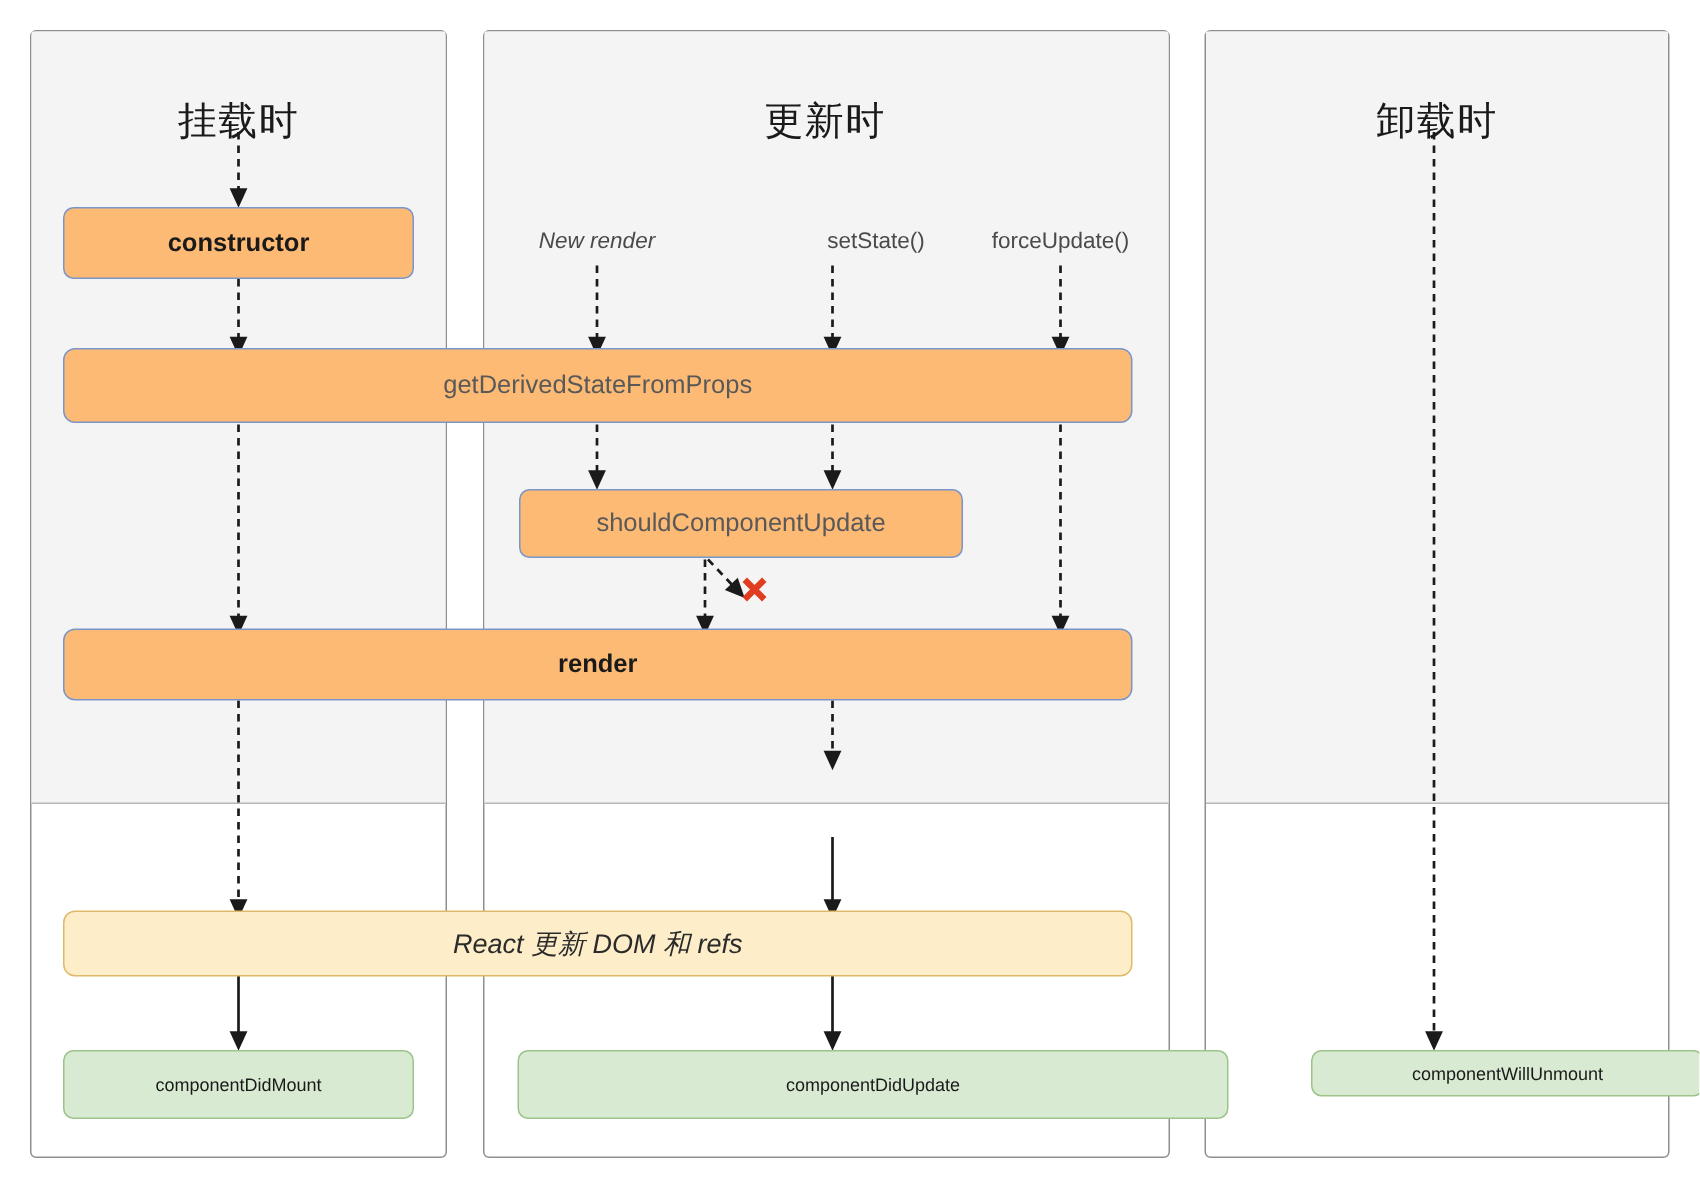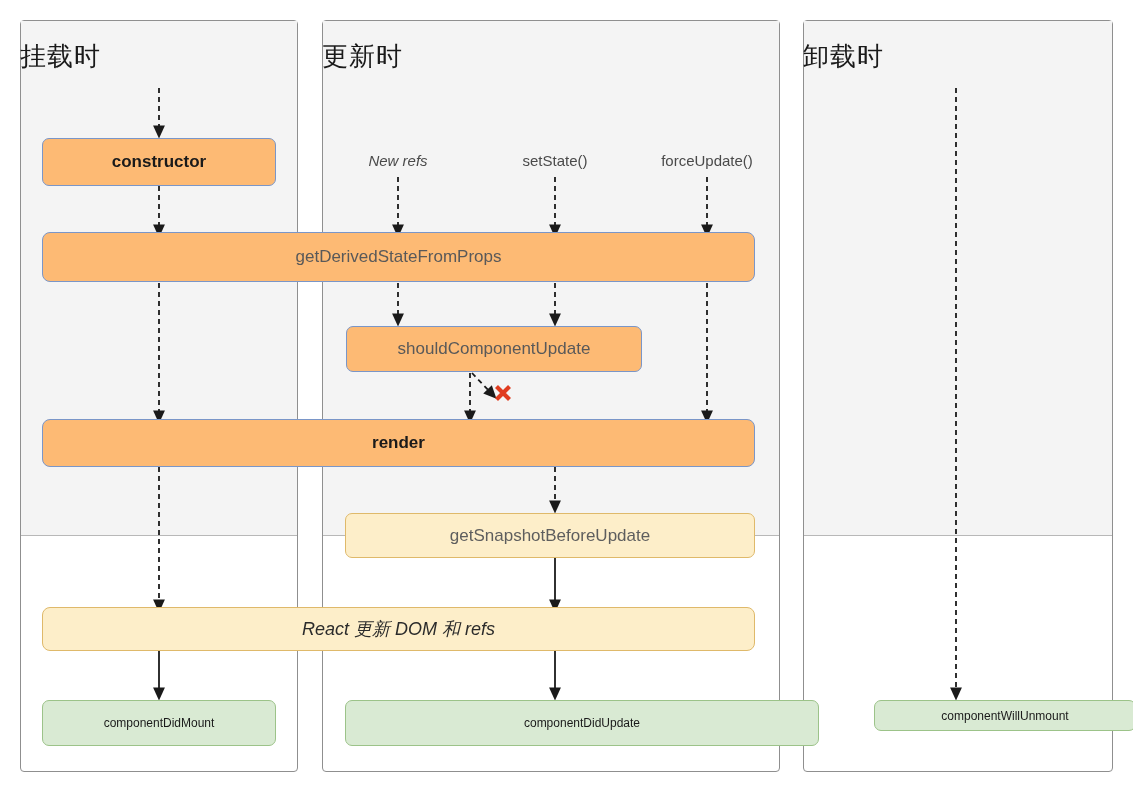--- a/index.html
+++ b/index.html
@@ -31,26 +31,28 @@
     right: 0;
     top: 0;
     background: #f4f4f4;
     border-bottom: 1px solid #b8b8b8;
     box-sizing: border-box;
   }
   .panel-title {
     position: absolute;
     left: 0;
     right: 0;
+    text-align: center;
     font-size: 26px;
     color: #1a1a1a;
     font-weight: 400;
     letter-spacing: 1px;
     line-height: 1.1;
     white-space: nowrap;
+    margin-top: 24px;
   }
 
   
   .lbox {
     position: absolute;
     box-sizing: border-box;
     border-radius: 7px;
     display: flex;
     align-items: center;
     justify-content: center;
@@ -169,33 +171,32 @@
       <line x1="555" y1="467" x2="555" y2="507" stroke="#1a1a1a" stroke-width="1.8" stroke-dasharray="5,4" marker-end="url(#ah)"></line>
 
       <line x1="555" y1="558" x2="555" y2="606" stroke="#1a1a1a" stroke-width="1.8" marker-end="url(#ah)"></line>
 
       <line x1="555" y1="650" x2="555" y2="694" stroke="#1a1a1a" stroke-width="1.8" marker-end="url(#ah)"></line>
 
       <line x1="956" y1="88" x2="956" y2="694" stroke="#1a1a1a" stroke-width="1.8" stroke-dasharray="5,4" marker-end="url(#ah)"></line>
     </svg>
   </div>
 
-  <div class="trigger it" style="left:398px; top:152px;">New refs</div>
-  <div class="trigger" style="left:555px; top:152px;">setState()</div>
+  <div class="trigger it" style="left:398px; top:152px;">New render</div>
+  <div class="trigger" style="left:584px; top:152px;">setState()</div>
   <div class="trigger" style="left:707px; top:152px;">forceUpdate()</div>
 
   <div class="lbox blue bold" style="left:42px; top:138px; width:234px; height:48px;">constructor</div>
 
   <div class="lbox blue wide" style="left:42px; top:232px; width:713px; height:50px;">getDerivedStateFromProps</div>
 
   <div class="lbox blue" style="left:346px; top:326px; width:296px; height:46px;">shouldComponentUpdate</div>
 
   <div class="lbox blue wide bold" style="left:42px; top:419px; width:713px; height:48px;">render</div>
 
-  <div class="lbox yellow" style="left:345px; top:513px; width:410px; height:45px;">getSnapshotBeforeUpdate</div>
 
   <div class="lbox yellow wide italic" style="left:42px; top:607px; width:713px; height:44px;">React 更新 DOM 和 refs</div>
 
   <div class="lbox green" style="left:42px; top:700px; width:234px; height:46px;">componentDidMount</div>
 
   <div class="lbox green" style="left:345px; top:700px; width:474px; height:46px;">componentDidUpdate</div>
 
   <div class="lbox green" style="left:874px; top:700px; width:262px; height:31px;">componentWillUnmount</div>
 
   <div class="redx" style="left:492px; top:382px;">

